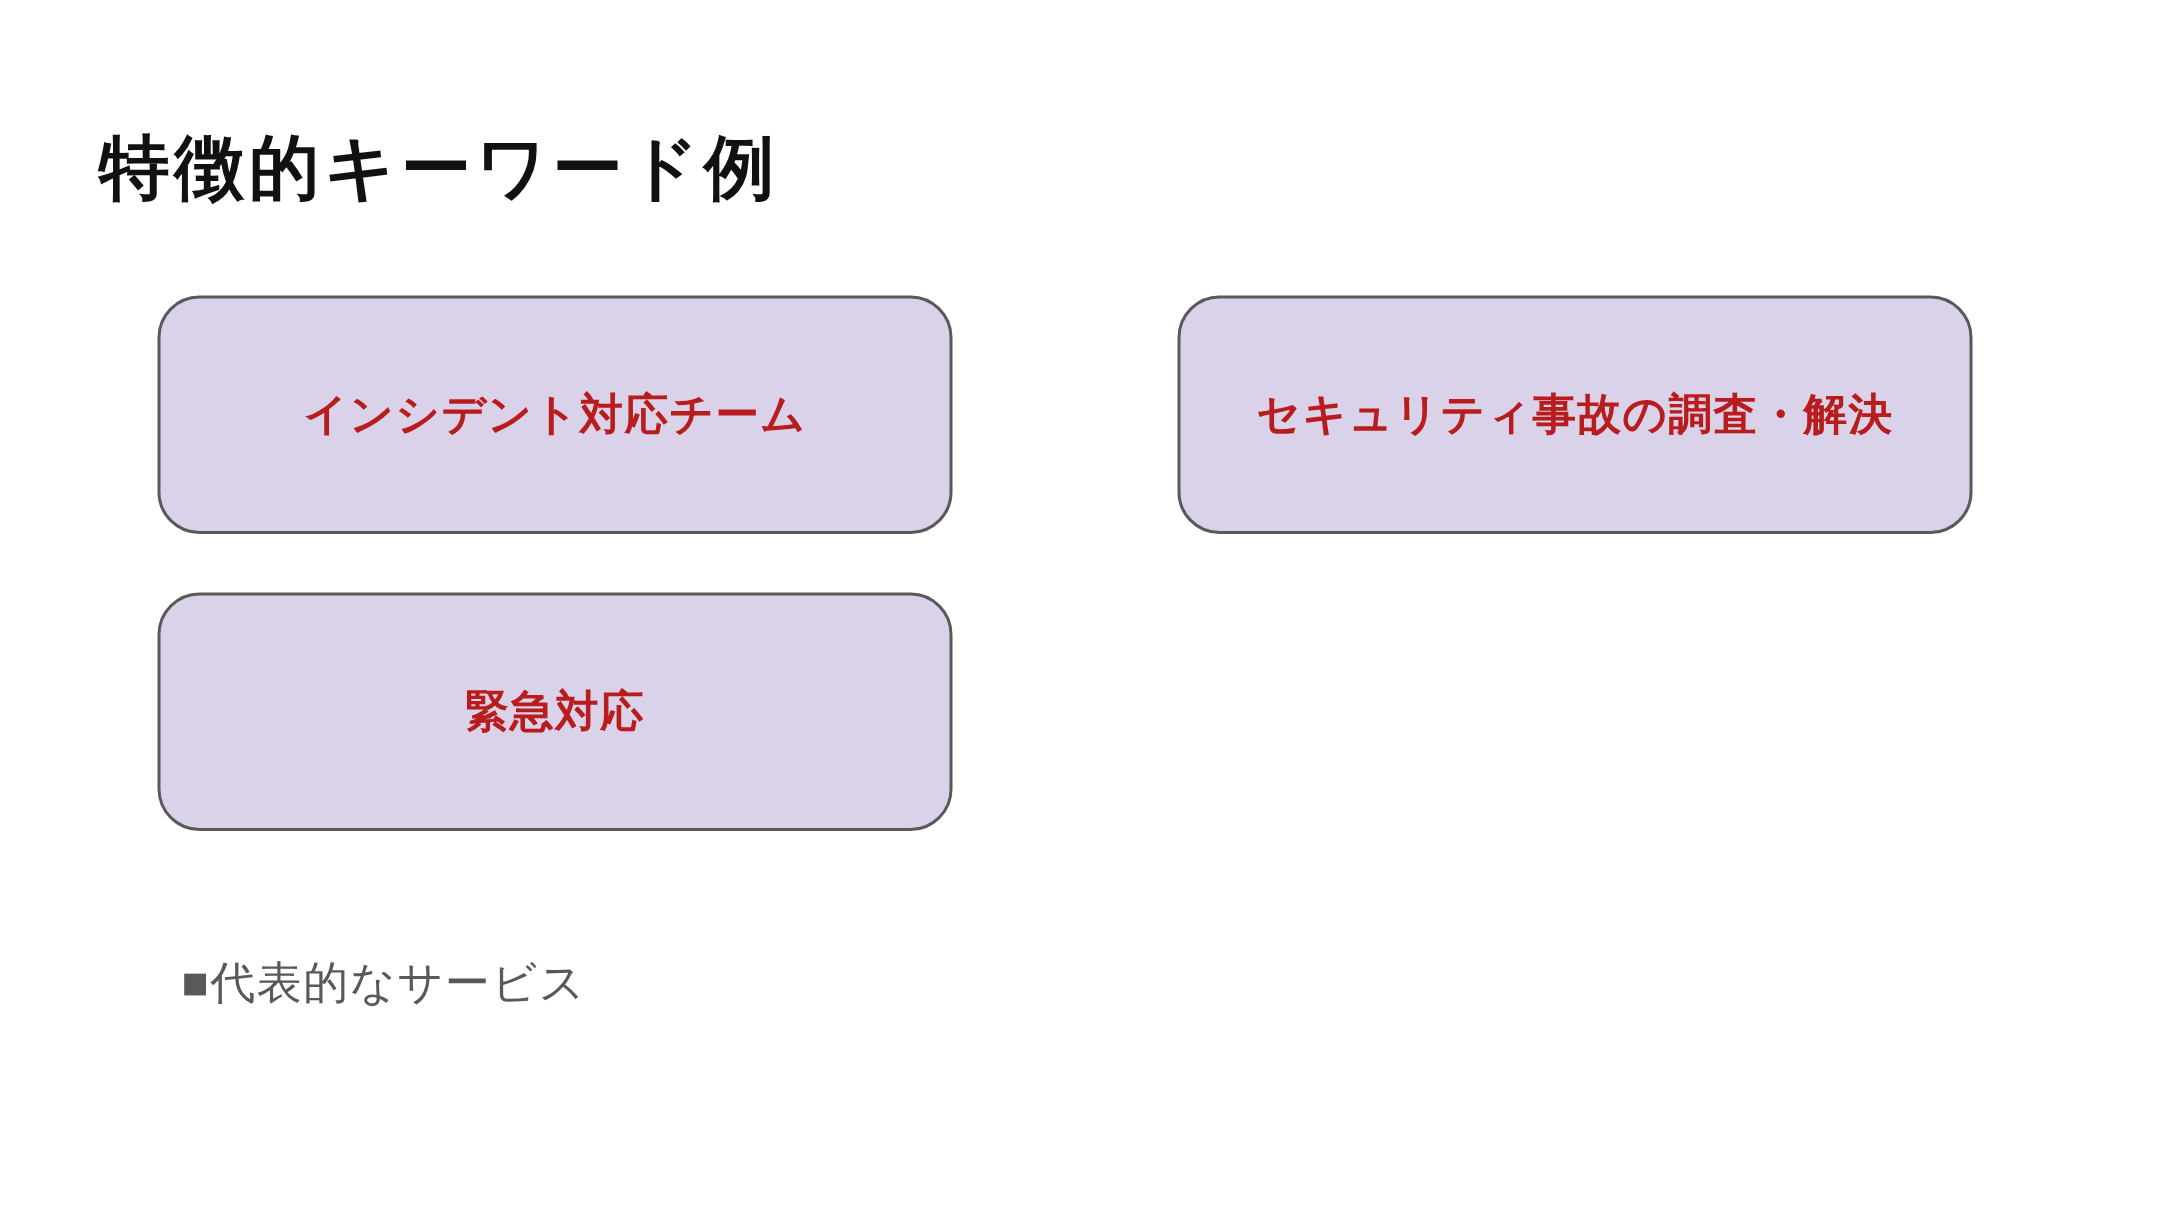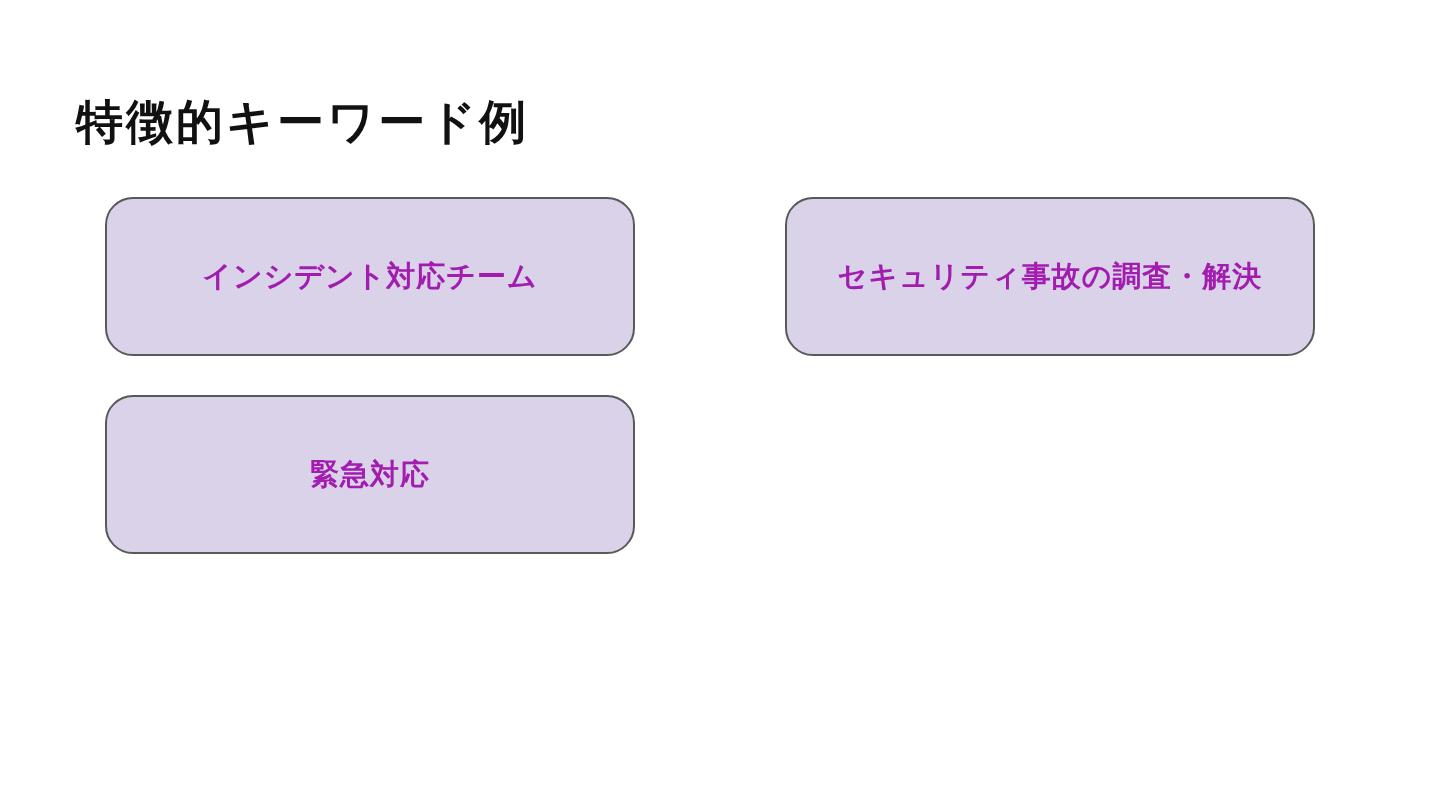--- a/index.html
+++ b/index.html
@@ -12,21 +12,21 @@
     position: relative;
     width: 1440px;
     height: 810px;
     background: #ffffff;
     overflow: hidden;
   }
   .slide-title {
     position: absolute;
     left: 60px;
     top: 78px;
-    margin: 16px;
+    margin: 6px;
     font-size: 47px;
     font-weight: bold;
     color: #111111;
     letter-spacing: 3px;
     line-height: 1.2;
   }
   .keyword-box {
     position: absolute;
     width: 530px;
     height: 159px;
@@ -34,21 +34,21 @@
     border: 2px solid #595959;
     border-radius: 28px;
     box-sizing: border-box;
     display: flex;
     align-items: center;
     justify-content: center;
   }
   .keyword-box .label {
     font-size: 29px;
     font-weight: bold;
-    color: #a21caf;
+    color: #b91c1c;
     letter-spacing: 1px;
     text-align: center;
     padding: 0 10px;
   }
   .box-1 { left: 105px; top: 197px; }
   .box-2 { left: 785px; top: 197px; }
   .box-3 { left: 105px; top: 395px; }
   .box-4 { left: 785px; top: 395px; }
   .footer-heading {
     position: absolute;
@@ -86,15 +86,16 @@
 
   <div class="keyword-box box-2">
     <span class="label">セキュリティ事故の調査・解決</span>
   </div>
 
   <div class="keyword-box box-3">
     <span class="label">緊急対応</span>
   </div>
 
 
+  <p class="footer-heading">■代表的なサービス</p>
 
 
 </div>
 
 </body></html>

